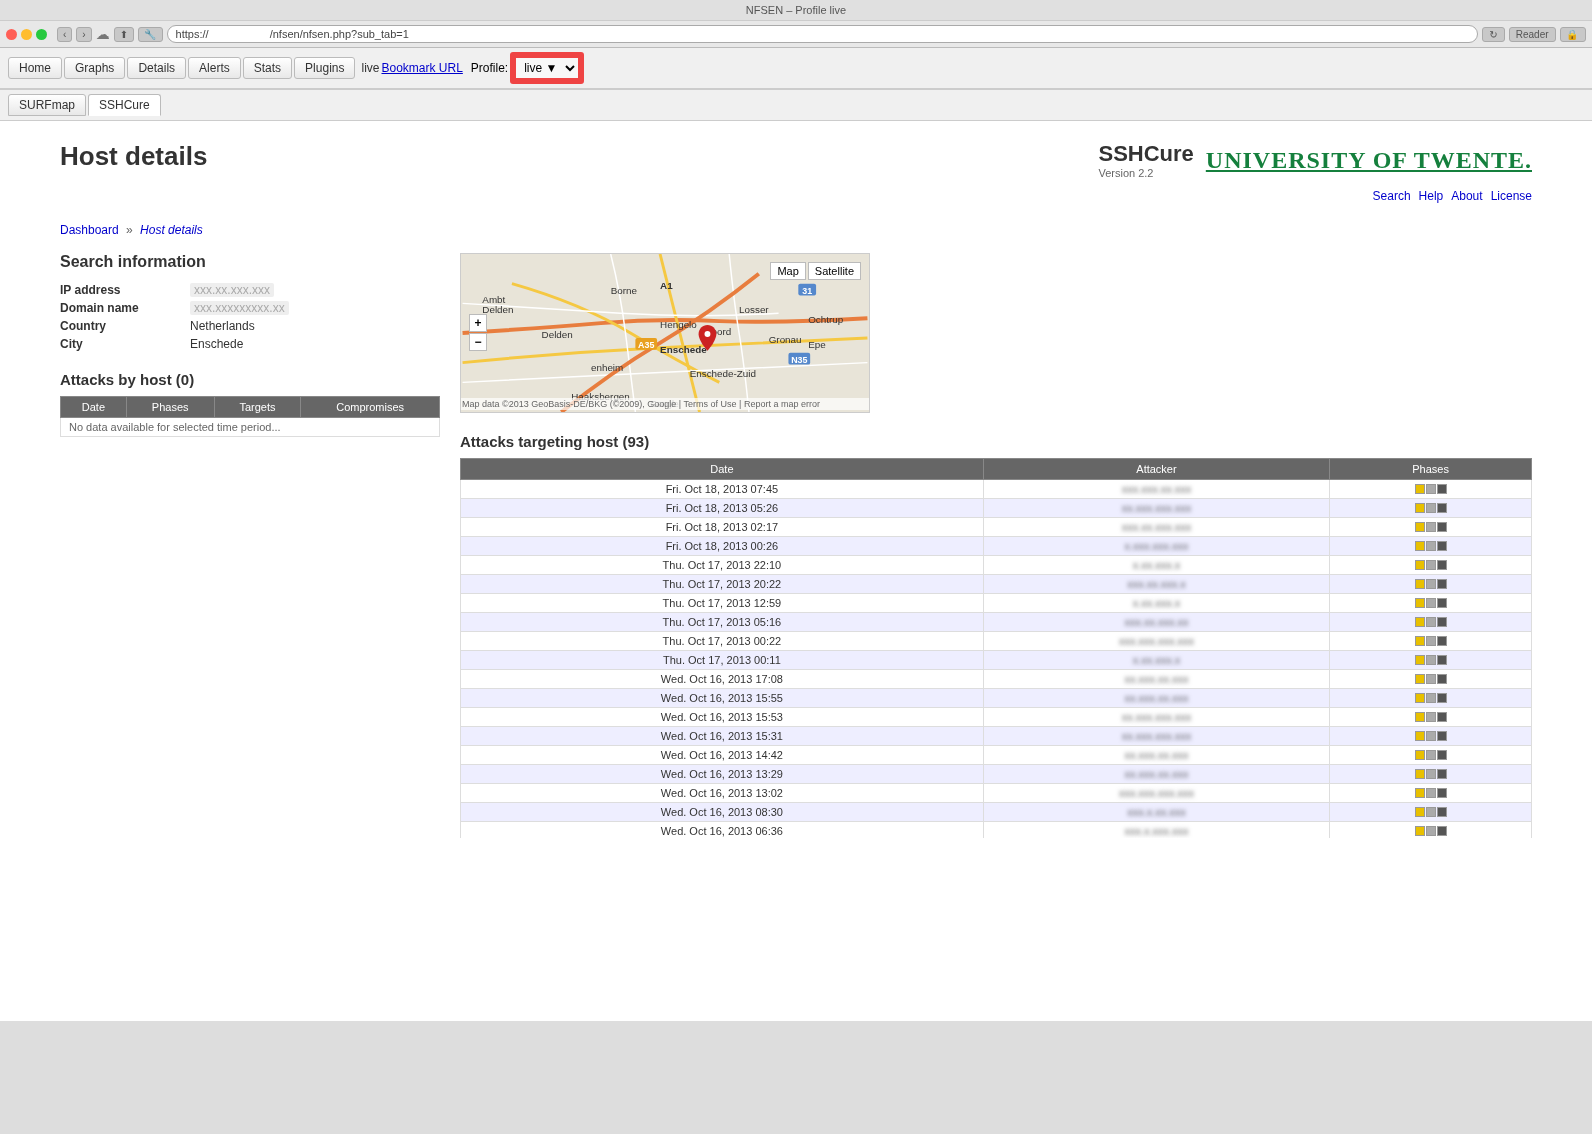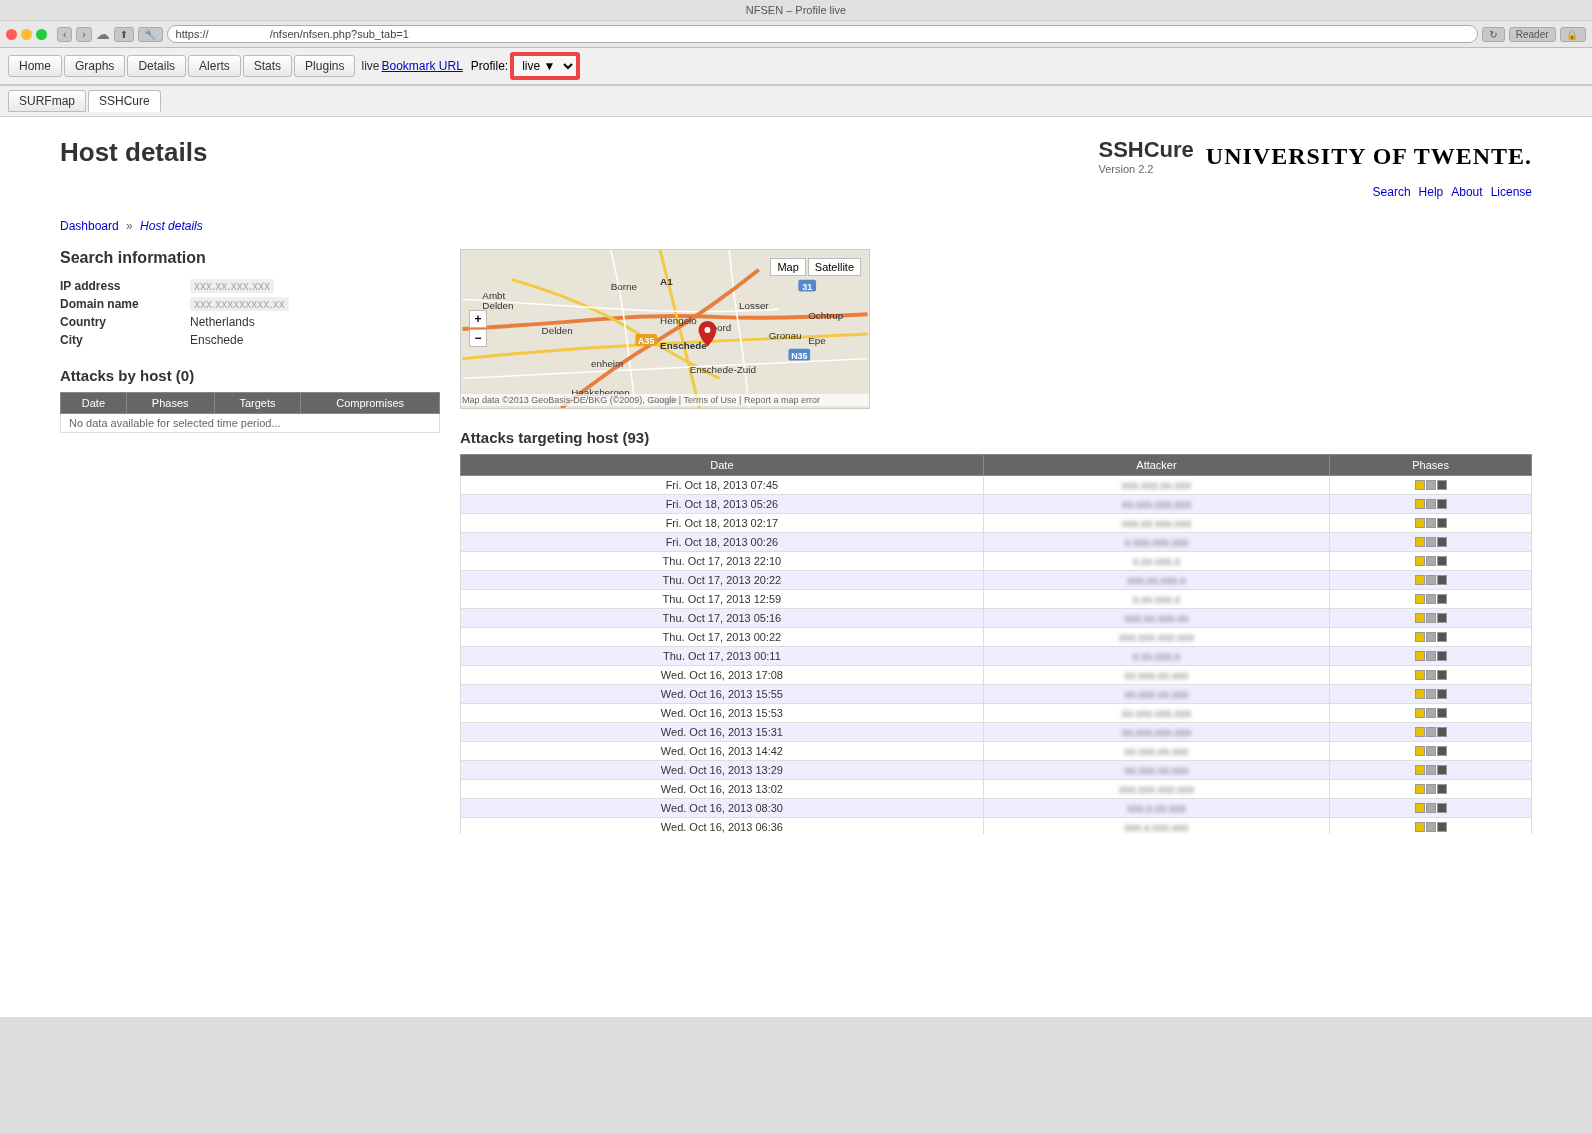--- a/index.html
+++ b/index.html
@@ -19,35 +19,35 @@
     .cloud-btn { background: none; border: none; font-size: 14px; color: #777; cursor: pointer; }
     .address-bar { flex: 1; border: 1px solid #aaa; border-radius: 10px; padding: 2px 8px; font-size: 11px; background: white; color: #444; }
     .reload-btn, .reader-btn, .secure-btn { background: #c8c8c8; border: 1px solid #aaa; border-radius: 3px; font-size: 10px; padding: 1px 6px; cursor: pointer; color: #555; }
 
     
     .app-toolbar { background: #f0f0f0; border-bottom: 2px solid #ccc; padding: 4px 8px; display: flex; align-items: center; gap: 2px; }
     .toolbar-btn { background: linear-gradient(to bottom, #fff, #e8e8e8); border: 1px solid #bbb; border-radius: 3px; padding: 3px 10px; font-size: 12px; cursor: pointer; color: #333; }
     .toolbar-label { font-size: 12px; margin-left: 4px; color: #333; }
     .toolbar-link { color: #0000cc; text-decoration: underline; cursor: pointer; font-size: 12px; }
     .profile-label { font-size: 12px; color: #000000; margin-left: 6px; }
-    .profile-select { font-size: 12px; border: 4px solid #ef4444; background: #f8f8f8; border-radius: 3px; padding: 2px 4px; cursor: pointer; }
+    .profile-select { font-size: 12px; border: 6px solid #ef4444; background: #f8f8f8; border-radius: 3px; padding: 2px 4px; cursor: pointer; }
 
     .sub-toolbar { background: #f0f0f0; border-bottom: 1px solid #ccc; padding: 4px 8px; display: flex; gap: 2px; }
     .sub-tab { background: linear-gradient(to bottom, #fff, #e8e8e8); border: 1px solid #bbb; border-radius: 3px 3px 0 0; padding: 3px 10px; font-size: 12px; cursor: pointer; }
     .sub-tab.active { background: white; border-bottom: 1px solid white; }
 
     
     .main-content { background: white; min-height: 900px; padding: 0; }
 
     .page-header { display: flex; justify-content: space-between; align-items: flex-start; padding: 20px 60px 10px 60px; }
     .page-title { font-size: 26px; font-weight: bold; color: #333; }
     .brand { display: flex; flex-direction: column; align-items: flex-start; }
     .brand-name { font-size: 22px; font-weight: bold; color: #333; }
     .brand-version { font-size: 11px; color: #666; }
-    .brand-university { font-size: 24px; font-weight: bold; color: #000000; font-family: serif; letter-spacing: 1px; }
+    .brand-university { font-size: 24px; font-weight: bold; color: #15803d; font-family: serif; letter-spacing: 1px; text-decoration: underline; }
     .brand-right { display: flex; align-items: center; gap: 12px; }
 
     .top-links { display: flex; gap: 8px; justify-content: flex-end; padding: 0 60px; margin-bottom: 20px; }
     .top-link { color: #0000cc; text-decoration: none; font-size: 12px; cursor: pointer; }
 
     .breadcrumb { padding: 0 60px; margin-bottom: 16px; font-size: 12px; }
     .breadcrumb a { color: #0000cc; text-decoration: none; }
     .breadcrumb span { color: #666; margin: 0 4px; }
 
     .content-area { display: flex; gap: 20px; padding: 0 60px; }

